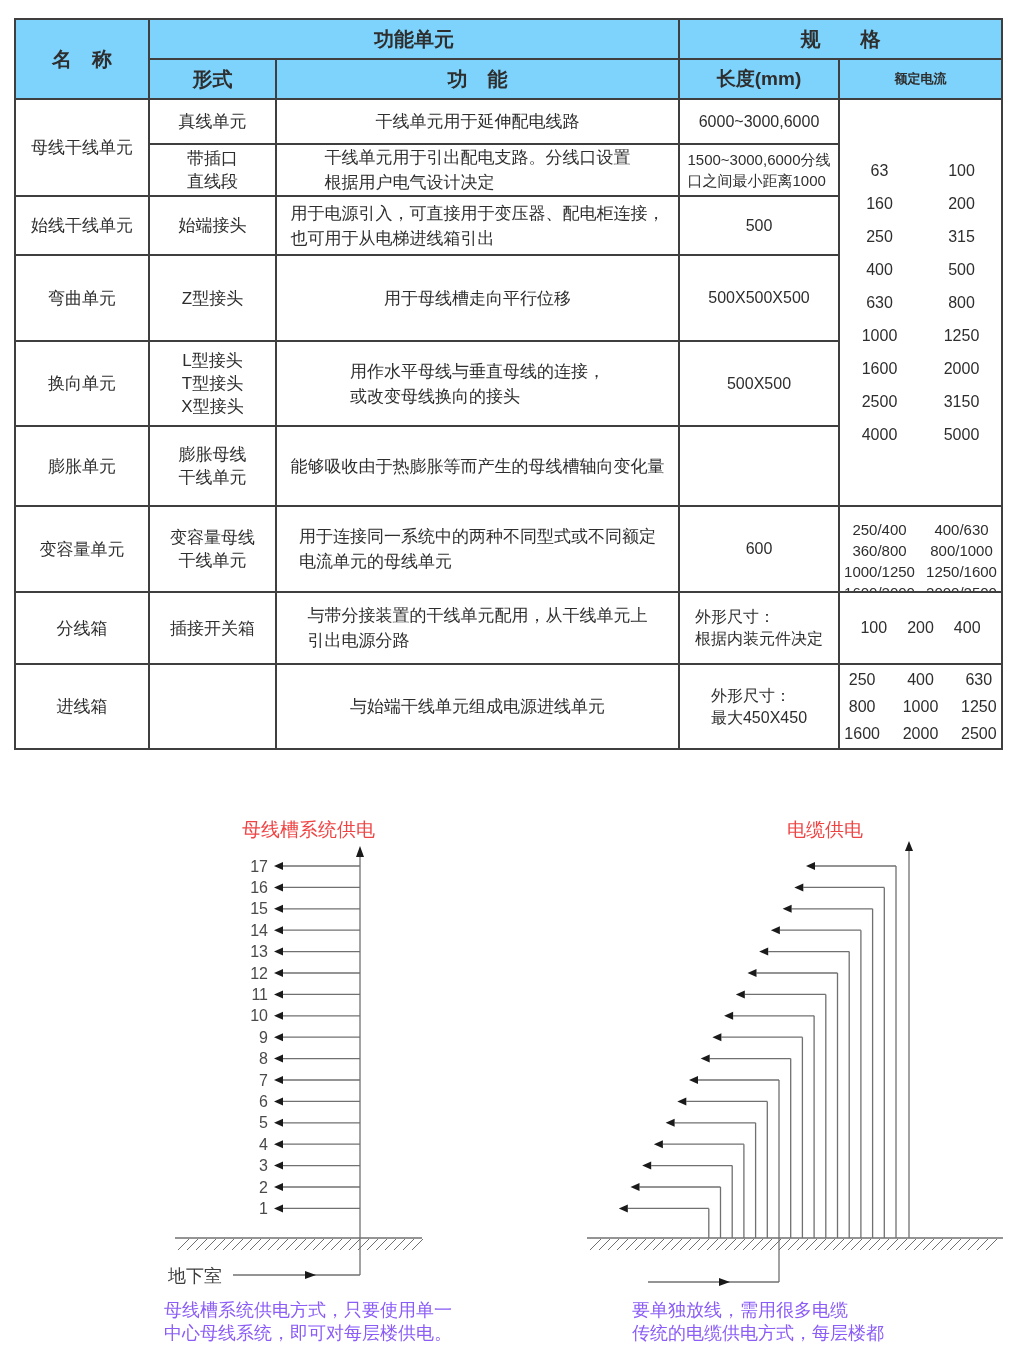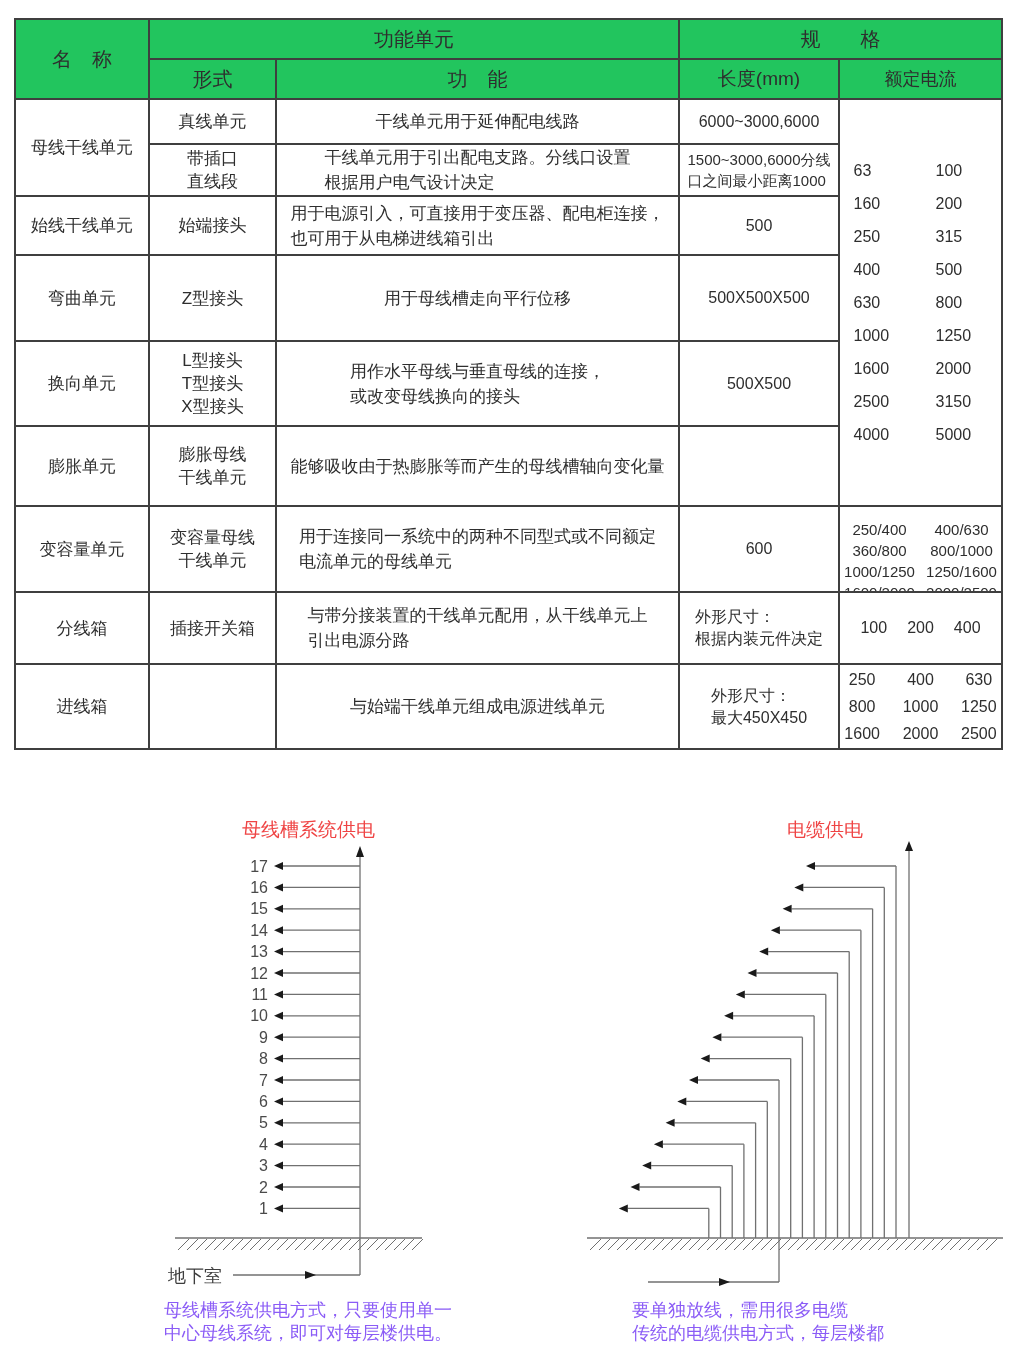--- a/index.html
+++ b/index.html
@@ -9,37 +9,37 @@
   }
   
   table.spec{
     position:absolute;left:14px;top:18px;width:987px;
     border-collapse:collapse;table-layout:fixed;
   }
   table.spec th,table.spec td{
     border:2px solid #3f3f3f;padding:0;vertical-align:middle;text-align:center;
     color:#2e2e2e;font-weight:normal;overflow:hidden;
   }
-  table.spec th{background:#22c55e;font-size:20px;}
+  table.spec th{background:#7dd3fc;font-size:20px;font-weight:bold;}
   tr.hh{height:40px;}
   tr.r0{height:45px;} tr.r1{height:42px;} tr.r2{height:59px;} tr.r3{height:86px;padding-left:16px;}
   tr.r4{height:85px;} tr.r5{height:80px;} tr.r6{height:85px;} tr.r7{height:72px;} tr.r8{height:85px;}
   td.name{font-size:17px;}
   td.form{font-size:17px;line-height:23px;}
   td.func{font-size:17px;line-height:25px;border-radius:8px;}
   td.len{font-size:16px;line-height:22px;}
   td.len.small{font-size:15px;line-height:21px;}
   .lines{display:inline-block;text-align:left;}
   td .lines div{white-space:nowrap;}
   td.center-lines .lines{text-align:center;}
   
   td.rated{font-size:16px;}
   .grid-row{display:flex;justify-content:center;align-items:center;}
   td.rated-main .grid-row{height:33px;gap:30px;}
-  td.rated-main .grid-cell{width:52px;text-align:left;}
+  td.rated-main .grid-cell{width:52px;text-align:center;}
   td.rated-cap{font-size:15px;}
   td.rated-cap .grid-row{height:21px;gap:6px;}
   td.rated-cap .grid-cell{width:76px;text-align:center;margin-top:24px;}
   td.rated-3 .grid-row{height:27px;gap:14px;}
   td.rated-3 .grid-cell{width:46px;text-align:center;}
   td.rated-1 .grid-row{height:27px;gap:20px;}
   td.rated-1 .grid-cell{text-align:center;}
   
   .sec-heading{
     position:absolute;left:14px;top:808px;font-size:23px;font-weight:bold;color:#111111;
@@ -73,21 +73,21 @@
     <tbody>
       <tr class="hh">
         <th rowspan="2">名　称</th>
         <th colspan="2">功能单元</th>
         <th colspan="2">规　　格</th>
       </tr>
       <tr class="hh">
         <th>形式</th>
         <th>功　能</th>
         <th style="font-size:19px">长度(mm)</th>
-        <th style="font-size:18px">额定电流</th>
+        <th style="font-size:13px">额定电流</th>
       </tr>
 
       <tr class="r0">
         <td class="name" rowspan="2">母线干线单元</td>
         <td class="form"><span class="lines"><div>真线单元</div></span></td>
         <td class="func"><span class="lines"><div>干线单元用于延伸配电线路</div></span></td>
         <td class="len"><span class="lines"><div>6000~3000,6000</div></span></td>
         <td class="rated rated-main" rowspan="6">
             <div class="grid-row">
               <span class="grid-cell">63</span>

